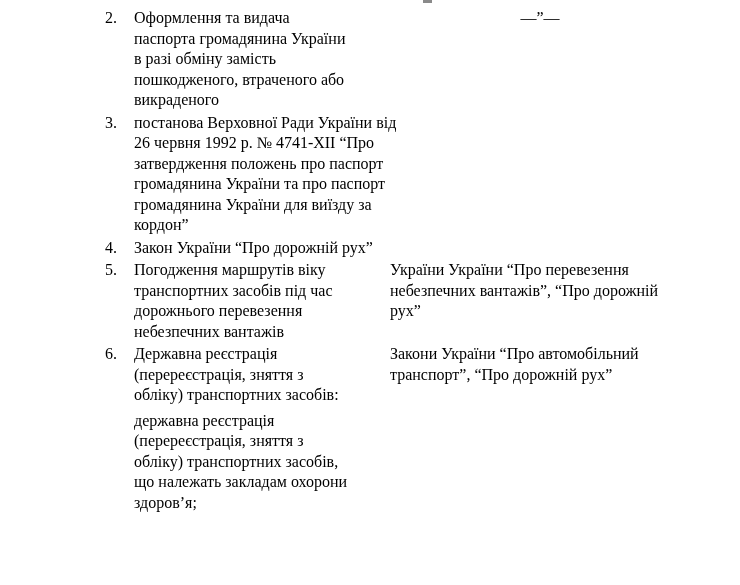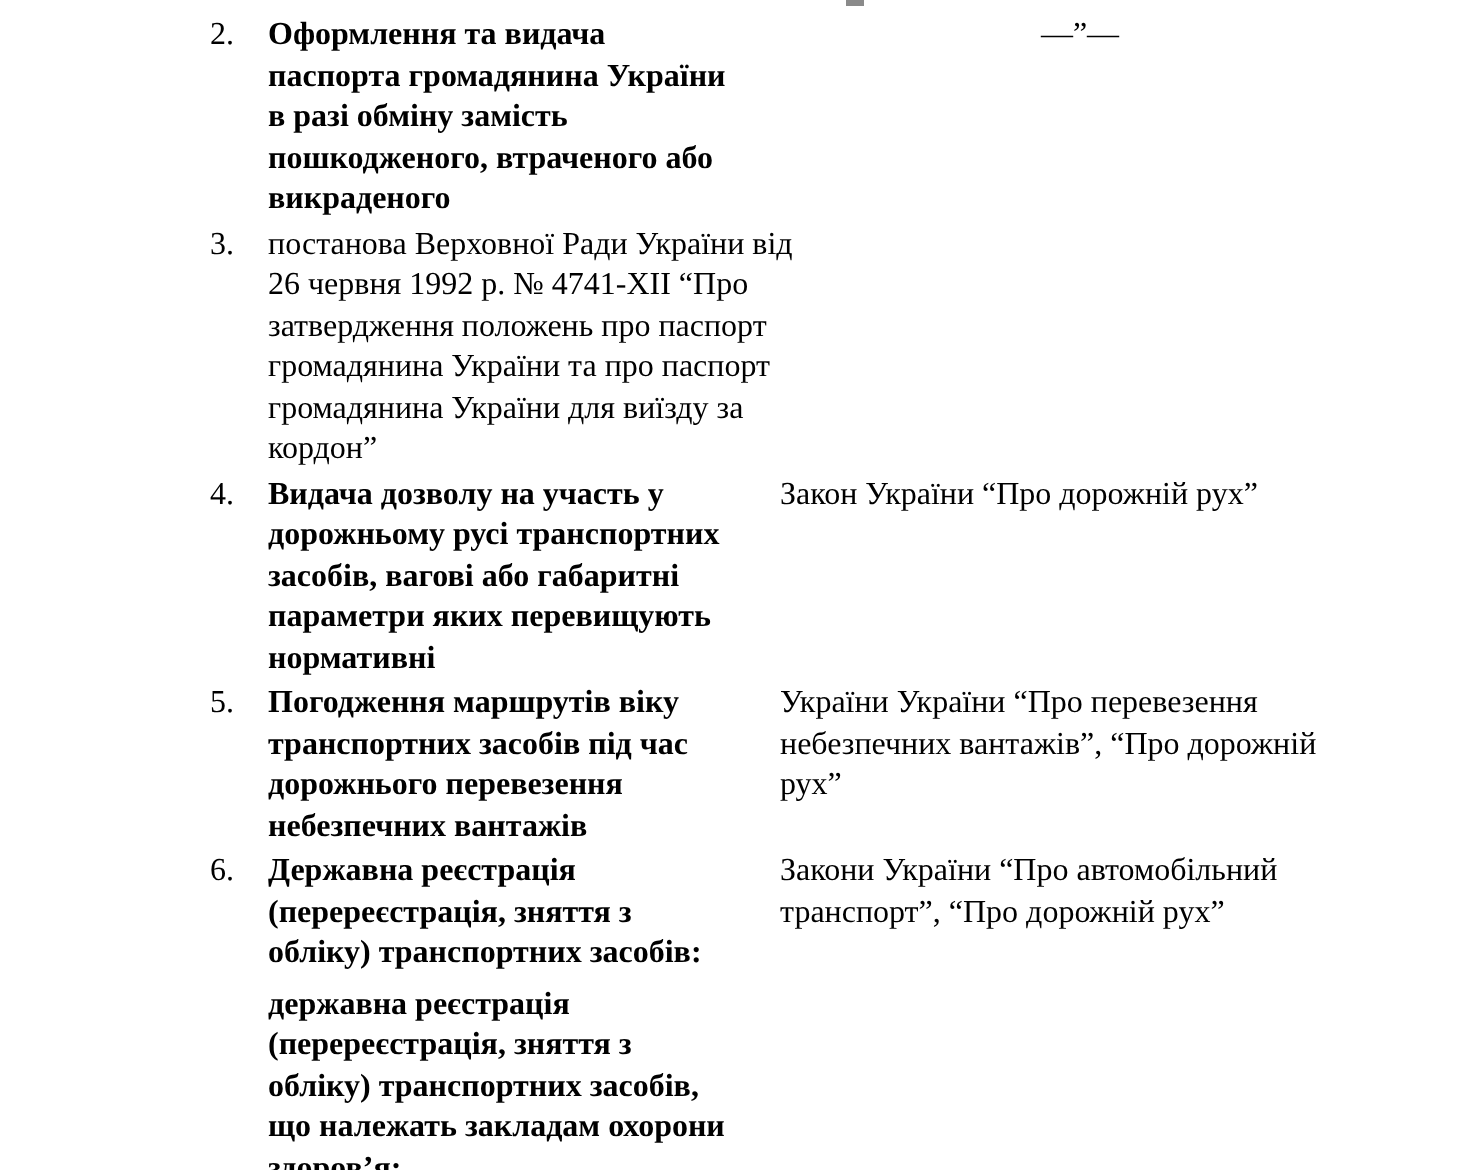--- a/index.html
+++ b/index.html
@@ -29,21 +29,20 @@
   .num {
     margin-left: 105px;
     width: 29px;
     flex: none;
     white-space: pre;
   }
   .service {
     width: 256px;
     flex: none;
     white-space: pre;
-    font-weight: bold;
   }
   .basis {
     width: 300px;
     flex: none;
     white-space: pre;
   }
   .basis.ditto {
     text-align: center;
     white-space: normal;
   }
@@ -82,25 +81,20 @@
     <div class="basis">постанова Верховної Ради України від
 26 червня 1992 р. № 4741-XII “Про
 затвердження положень про паспорт
 громадянина України та про паспорт
 громадянина України для виїзду за
 кордон”</div>
   </div>
 
   <div class="row">
     <div class="num">4.</div>
-    <div class="service">Видача дозволу на участь у
-дорожньому русі транспортних
-засобів, вагові або габаритні
-параметри яких перевищують
-нормативні</div>
     <div class="basis">Закон України “Про дорожній рух”</div>
   </div>
 
   <div class="row">
     <div class="num">5.</div>
     <div class="service">Погодження маршрутів віку
 транспортних засобів під час
 дорожнього перевезення
 небезпечних вантажів</div>
     <div class="basis">України України “Про перевезення

